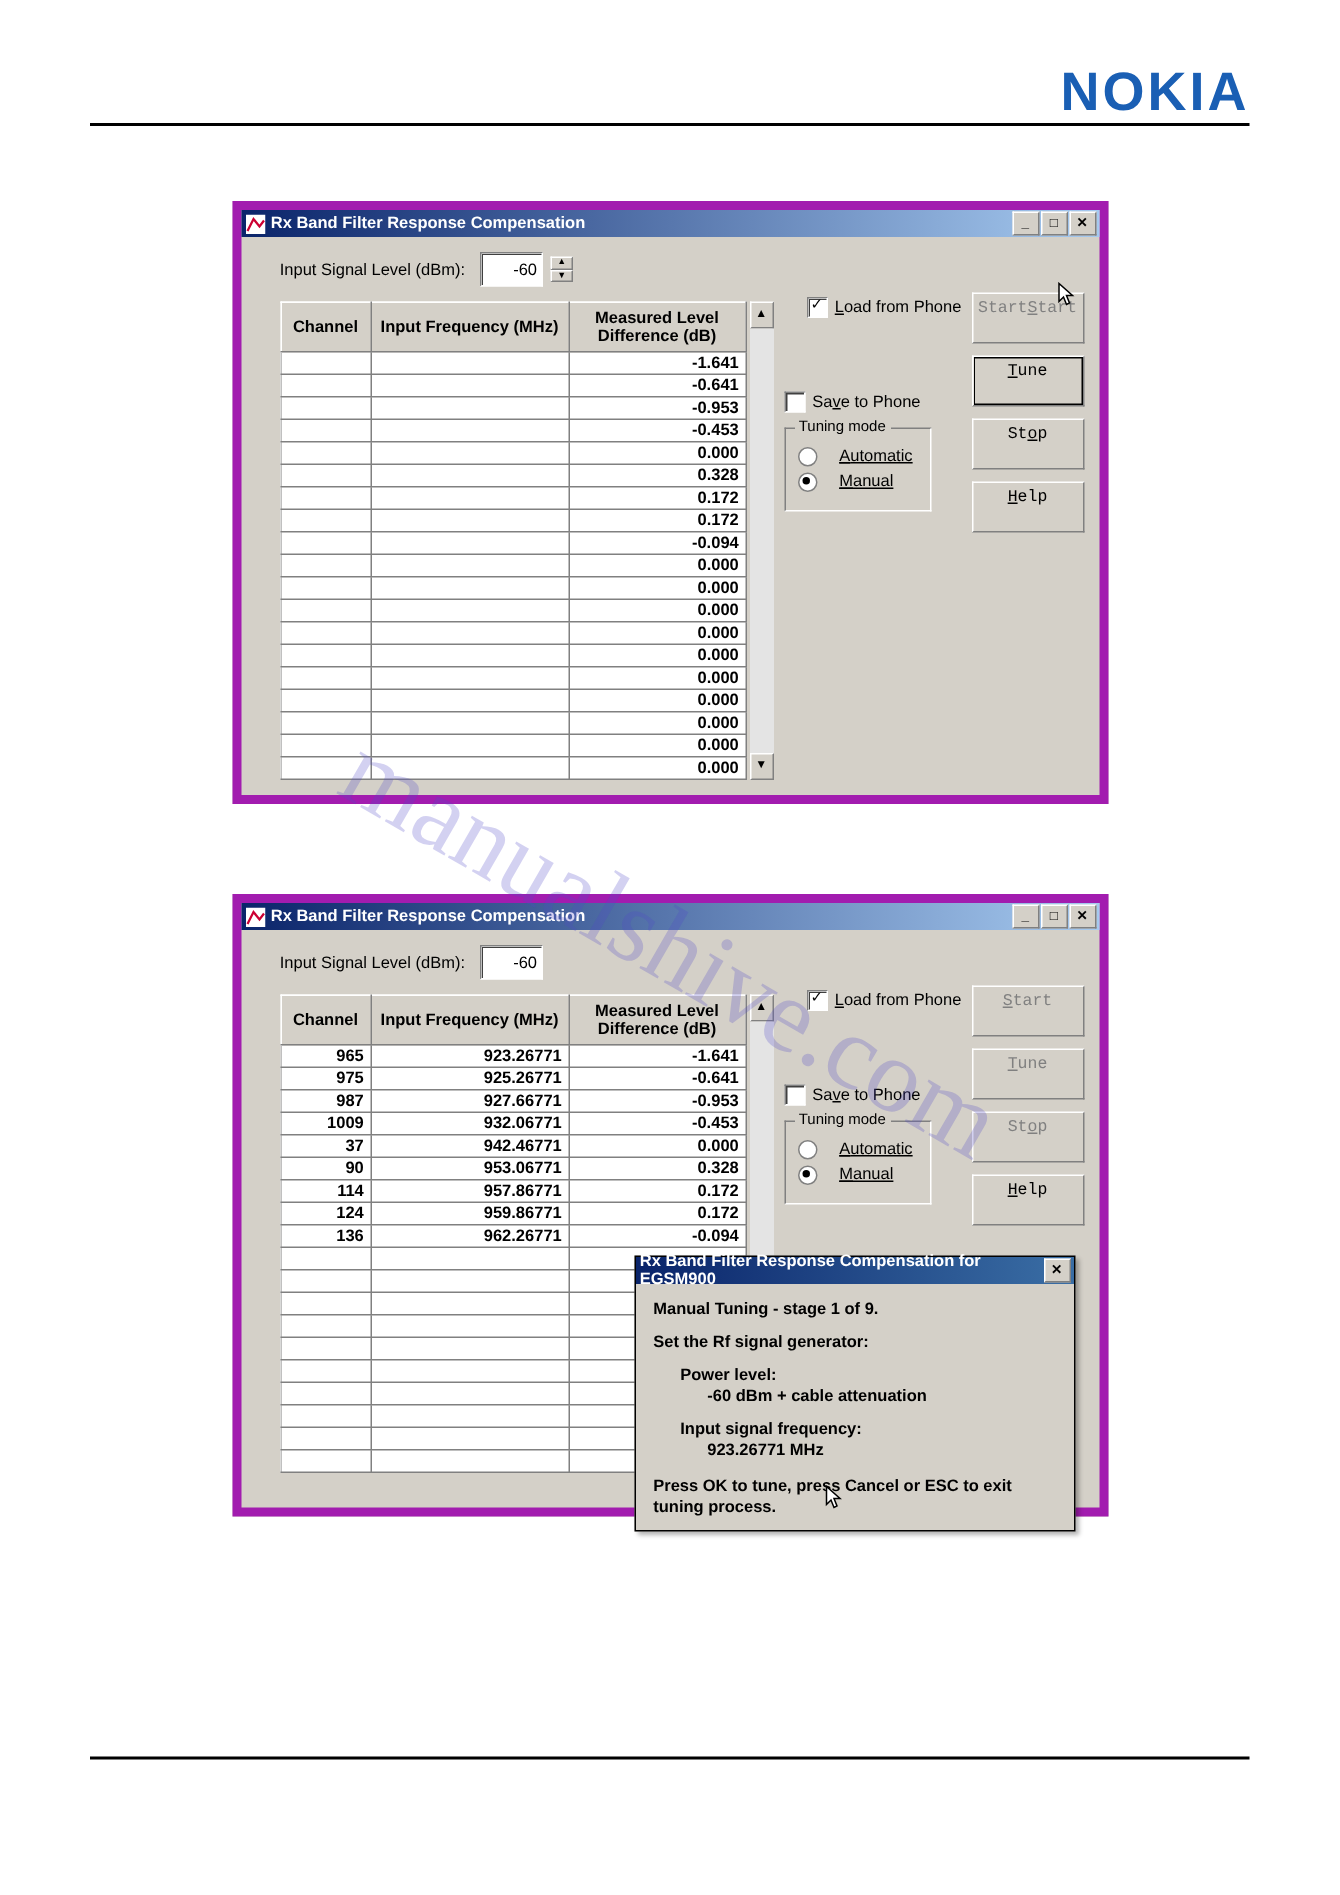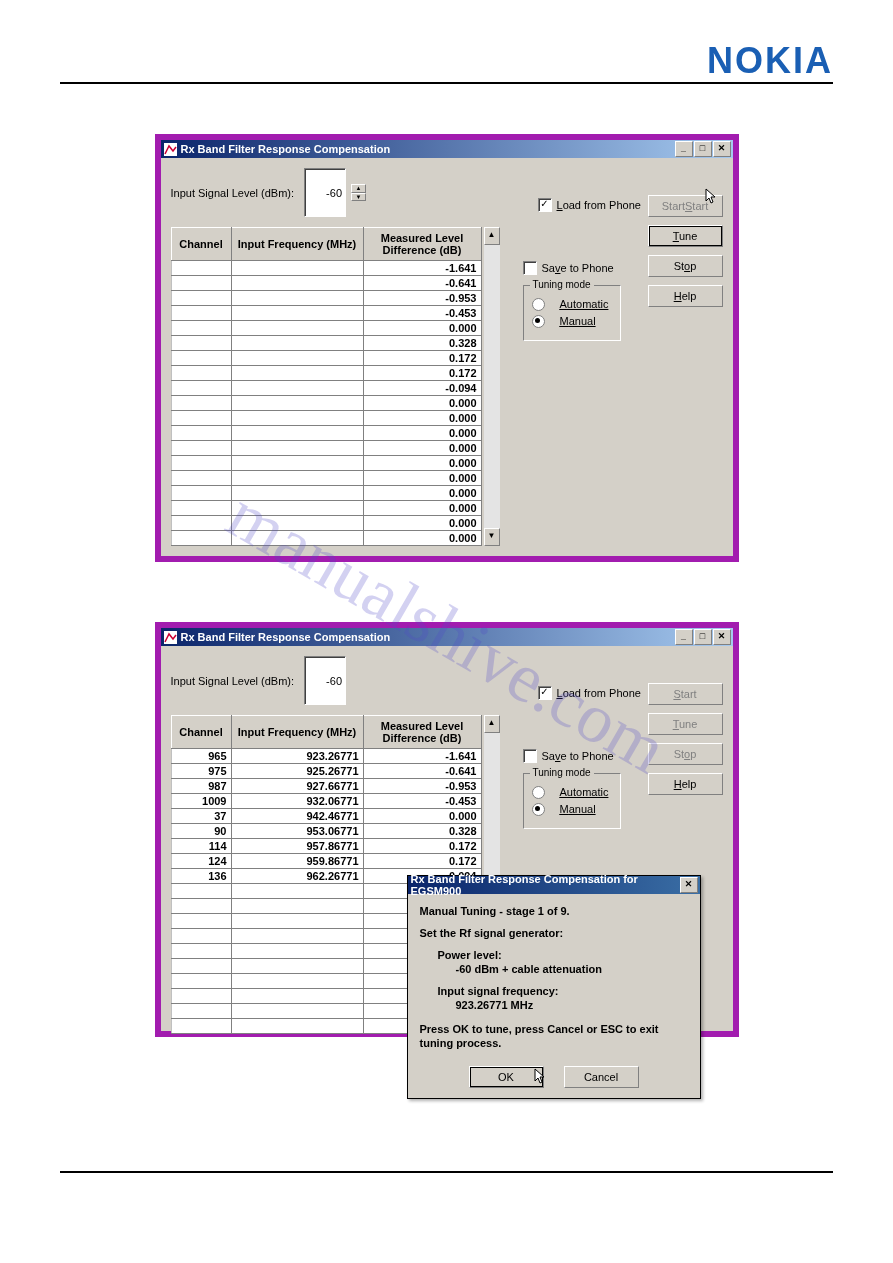--- a/index.html
+++ b/index.html
@@ -80,37 +80,38 @@
     border-top-color: #fff;
     border-left-color: #fff;
     font-size: 9px;
     line-height: 12px;
     text-align: center;
     color: #000;
   }
   .window-body {
     padding: 10px;
     position: relative;
+    margin-left: 16px;
   }
   .row-top {
     display: flex;
     align-items: center;
     gap: 6px;
     margin-bottom: 10px;
   }
   .row-top .lbl { margin-right: 4px; }
   .num-input {
     background: #fff;
     border: 1px solid #808080;
     border-right-color: #fff;
     border-bottom-color: #fff;
     box-shadow: inset 1px 1px 0 #404040;
     width: 34px;
     height: 17px;
-    padding: 15px 3px;
+    padding: 2px 3px;
     font-family: inherit;
     font-size: 11px;
     text-align: right;
   }
   .spin {
     width: 15px;
     height: 17px;
     display: inline-flex;
     flex-direction: column;
     margin-left: -1px;
@@ -196,29 +197,30 @@
     border-right-color:#fff;
     border-bottom-color:#fff;
     box-shadow: inset 1px 1px 0 #404040;
     text-align: center;
     font-size: 10px;
     line-height: 10px;
   }
   .btn {
     display: inline-block;
     width: 75px;
-    height: 22px;
+    height: 34px;
     background: #d4d0c8;
     border: 1px solid #808080;
     border-top-color: #fff;
     border-left-color: #fff;
     text-align: center;
     line-height: 20px;
     font-size: 11px;
     box-sizing: border-box;
+    font-family: Liberation Mono, monospace;
   }
   .btn.disabled { color: #808080; }
   .btn.focused { box-shadow: inset 0 0 0 1px #000; }
   .btn-col {
     position: absolute;
     right: 0;
     top: -3px;
     display:flex;
     flex-direction:column;
     gap:8px;
@@ -267,21 +269,21 @@
     right: 2px;
     bottom: -2px;
     width: 120px;
     font-size: 10px;
     line-height: 12px;
   }
   
   .modal {
     position:absolute;
     left: 246px;
-    top: 229px;
+    top: 217px;
     width: 292px;
     background:#d4d0c8;
     border:1px solid #000;
     box-shadow: 2px 2px 3px rgba(0,0,0,.3);
   }
   .modal .body {
     padding: 10px 12px 8px 12px;
     font-size: 11px;
     line-height: 14px;
     font-weight: bold;
@@ -696,24 +698,20 @@
           <div>Set the Rf signal generator:</div>
           <div style="height:8px"></div>
           <div class="indent">Power level:</div>
           <div class="indent" style="margin-left:36px">-60 dBm + cable attenuation</div>
           <div style="height:8px"></div>
           <div class="indent">Input signal frequency:</div>
           <div class="indent" style="margin-left:36px">923.26771 MHz</div>
           <div style="height:10px"></div>
           <div>Press OK to tune, press Cancel or ESC to exit tuning process.</div>
         </div>
-        <div class="btnrow">
-          <div class="btn focused">OK</div>
-          <div class="btn">Cancel</div>
-        </div>
         <span class="cursor" style="left:126px;bottom:12px">
           <svg viewBox="0 0 14 18">
               <path d="M1 1 L1 13 L4 10 L6 15 L8 14 L6 9 L10 9 Z" fill="#fff" stroke="#000" stroke-width="1"></path>
             </svg>
         </span>
       </div>
     </div>
   </div>
 
   <div class="bottom-rule"></div>

